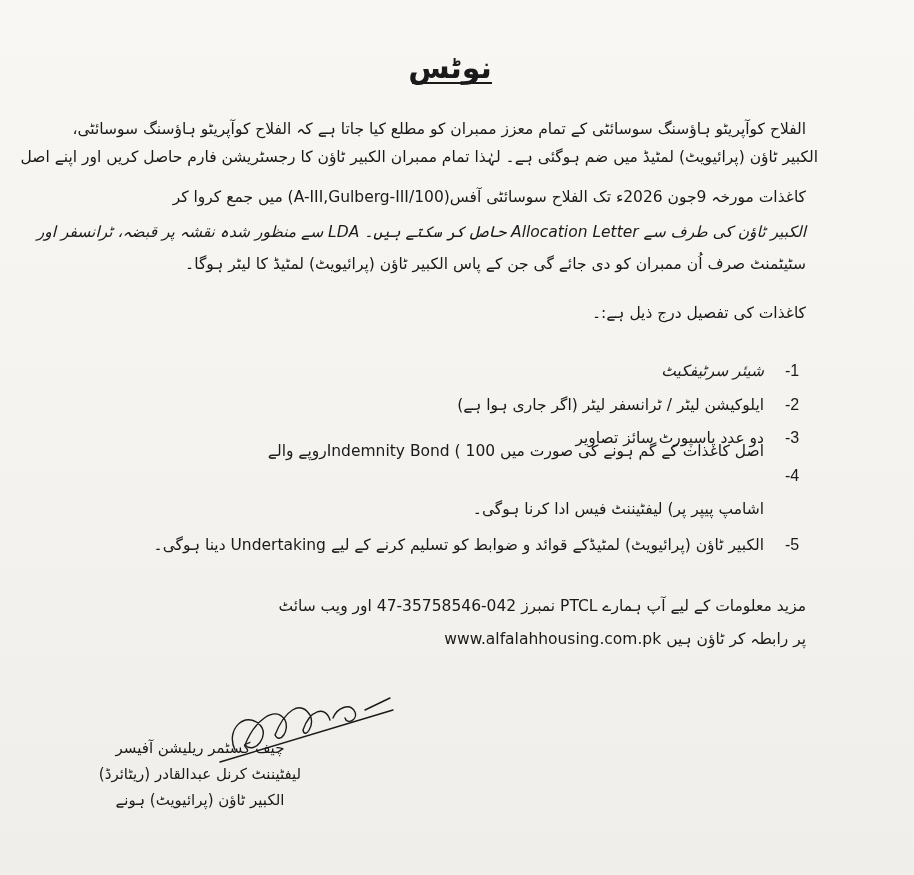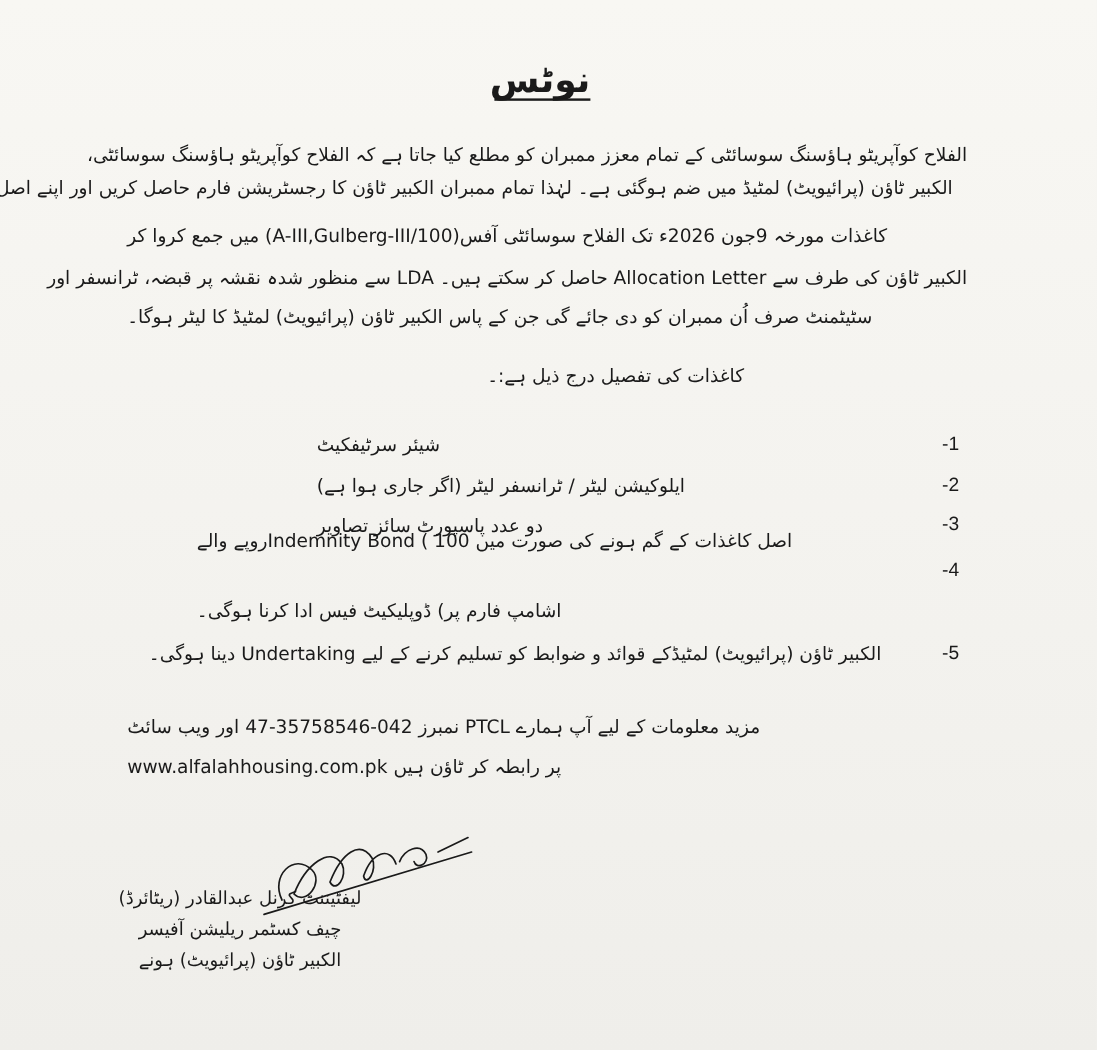--- a/index.html
+++ b/index.html
@@ -14,21 +14,21 @@
   .page { position: absolute; inset: 0; }
   .title {
     position: absolute; left: 405px; top: 48px; width: 90px;
     text-align: center; font-size: 30px; font-weight: bold; line-height: 40px;
     direction: rtl;
   }
   .title-underline {
     position: absolute; left: 412px; top: 82px; width: 80px; height: 2px; background: #1a1a1a;
   }
   .line {
-    position: absolute; direction: rtl; text-align: left;
+    position: absolute; direction: rtl; text-align: right;
     font-family: "DejaVu Sans", sans-serif; font-size: 15.5px; line-height: 22px;
     white-space: nowrap; unicode-bidi: plaintext;
   }
   .num {
     position: absolute; font-family: "Liberation Sans", sans-serif; font-size: 16px;
     line-height: 22px; direction: ltr;
   }
   .sig-block { position: absolute; direction: rtl; text-align: center; }
   .sig-line { font-size: 15px; line-height: 26px; white-space: nowrap; }
   .signature { position: absolute; left: 215px; top: 690px; width: 180px; height: 80px; }
@@ -36,60 +36,60 @@
 </head>
 <body>
 
 <div class="page">
 
   <div class="title">نوٹس</div>
   <div class="title-underline"></div>
 
   <div>
     <div class="line" style="right:108px; top:118px; width:700px;">الفلاح کوآپریٹو ہاؤسنگ سوسائٹی کے تمام معزز ممبران کو مطلع کیا جاتا ہے کہ الفلاح کوآپریٹو ہاؤسنگ سوسائٹی،</div>
-    <div class="line" style="right:120px; top:146px; width:700px;">الکبیر ٹاؤن (پرائیویٹ) لمٹیڈ میں ضم ہوگئی ہے۔ لہٰذا تمام ممبران الکبیر ٹاؤن کا رجسٹریشن فارم حاصل کریں اور اپنے اصل</div>
+    <div class="line" style="right:96px; top:146px; width:700px;">الکبیر ٹاؤن (پرائیویٹ) لمٹیڈ میں ضم ہوگئی ہے۔ لہٰذا تمام ممبران الکبیر ٹاؤن کا رجسٹریشن فارم حاصل کریں اور اپنے اصل</div>
     <div class="line" style="right:108px; top:186px; width:700px;">کاغذات مورخہ 9جون 2026ء تک الفلاح سوسائٹی آفس(100/A-III,Gulberg-III) میں جمع کروا کر</div>
-    <div class="line" style="right:108px; top:221px; width:700px;">الکبیر ٹاؤن کی طرف سے Allocation Letter حاصل کر سکتے ہیں۔ LDA سے منظور شدہ نقشہ پر قبضہ، ٹرانسفر اور</div>
+    <div class="line" style="right:108px; top:221px; width:700px;font-style:italic;">الکبیر ٹاؤن کی طرف سے Allocation Letter حاصل کر سکتے ہیں۔ LDA سے منظور شدہ نقشہ پر قبضہ، ٹرانسفر اور</div>
     <div class="line" style="right:108px; top:253px; width:700px;">سٹیٹمنٹ صرف اُن ممبران کو دی جائے گی جن کے پاس الکبیر ٹاؤن (پرائیویٹ) لمٹیڈ کا لیٹر ہوگا۔</div>
   </div>
 
   <div class="line" style="right:108px; top:302px; width:400px;">کاغذات کی تفصیل درج ذیل ہے:۔</div>
 
   <div>
     <div>
       <span class="num" style="left:785px; top:360px;">-1</span>
-      <div class="line" style="right:150px; top:360px; width:500px;">شیئر سرٹیفکیٹ</div>
+      <div class="line" style="right:150px; top:360px; width:500px;font-style:italic;">شیئر سرٹیفکیٹ</div>
     </div>
     <div>
       <span class="num" style="left:785px; top:394px;">-2</span>
       <div class="line" style="right:150px; top:394px; width:500px;">ایلوکیشن لیٹر / ٹرانسفر لیٹر (اگر جاری ہوا ہے)</div>
     </div>
     <div>
       <span class="num" style="left:785px; top:427px;">-3</span>
       <div class="line" style="right:150px; top:427px; width:500px;">دو عدد پاسپورٹ سائز تصاویر</div>
     </div>
     <div>
       <span class="num" style="left:785px; top:465px;">-4</span>
       <div class="line" style="right:150px; top:440px; width:600px;">اصل کاغذات کے گم ہونے کی صورت میں Indemnity Bond ( 100روپے والے</div>
-      <div class="line" style="right:150px; top:498px; width:600px;">اشامپ فارم پر) ڈوپلیکیٹ فیس ادا کرنا ہوگی۔</div>
+      <div class="line" style="right:150px; top:498px; width:600px;">اشامپ پیپر پر) لیفٹیننٹ فیس ادا کرنا ہوگی۔</div>
     </div>
     <div>
       <span class="num" style="left:785px; top:534px;">-5</span>
       <div class="line" style="right:150px; top:534px; width:640px;">الکبیر ٹاؤن (پرائیویٹ) لمٹیڈکے قوائد و ضوابط کو تسلیم کرنے کے لیے Undertaking دینا ہوگی۔</div>
     </div>
   </div>
 
   <div>
     <div class="line" style="right:108px; top:595px; width:700px;">مزید معلومات کے لیے آپ ہمارے PTCL نمبرز 042-35758546-47 اور ویب سائٹ</div>
     <div class="line" style="right:108px; top:628px; width:700px;">www.alfalahhousing.com.pk پر رابطہ کر ٹاؤن ہیں</div>
   </div>
 
   <svg class="signature" viewBox="0 0 180 80">
     <path d="M20 60 C 10 40, 30 20, 45 35 C 55 45, 40 65, 30 55 C 40 30, 60 15, 70 30 C 75 40, 65 55, 60 45 C 70 20, 85 10, 95 25 C 100 35, 90 50, 88 40 C 95 20, 110 15, 115 30 M118 28 C 122 18, 135 12, 140 22 C 143 30, 132 35, 130 28 M150 20 L 175 8 M 5 72 L 178 20" fill="none" stroke="#1a1a1a" stroke-width="1.4" stroke-linecap="round"></path>
   </svg>
 
   <div class="sig-block" style="left:95px; top:735px; width:210px;">
+    <div class="sig-line">چیف کسٹمر ریلیشن آفیسر</div>
     <div class="sig-line">لیفٹیننٹ کرنل عبدالقادر (ریٹائرڈ)</div>
-    <div class="sig-line">چیف کسٹمر ریلیشن آفیسر</div>
     <div class="sig-line">الکبیر ٹاؤن (پرائیویٹ) ہونے</div>
   </div>
 
 </div>
 
 </body></html>

